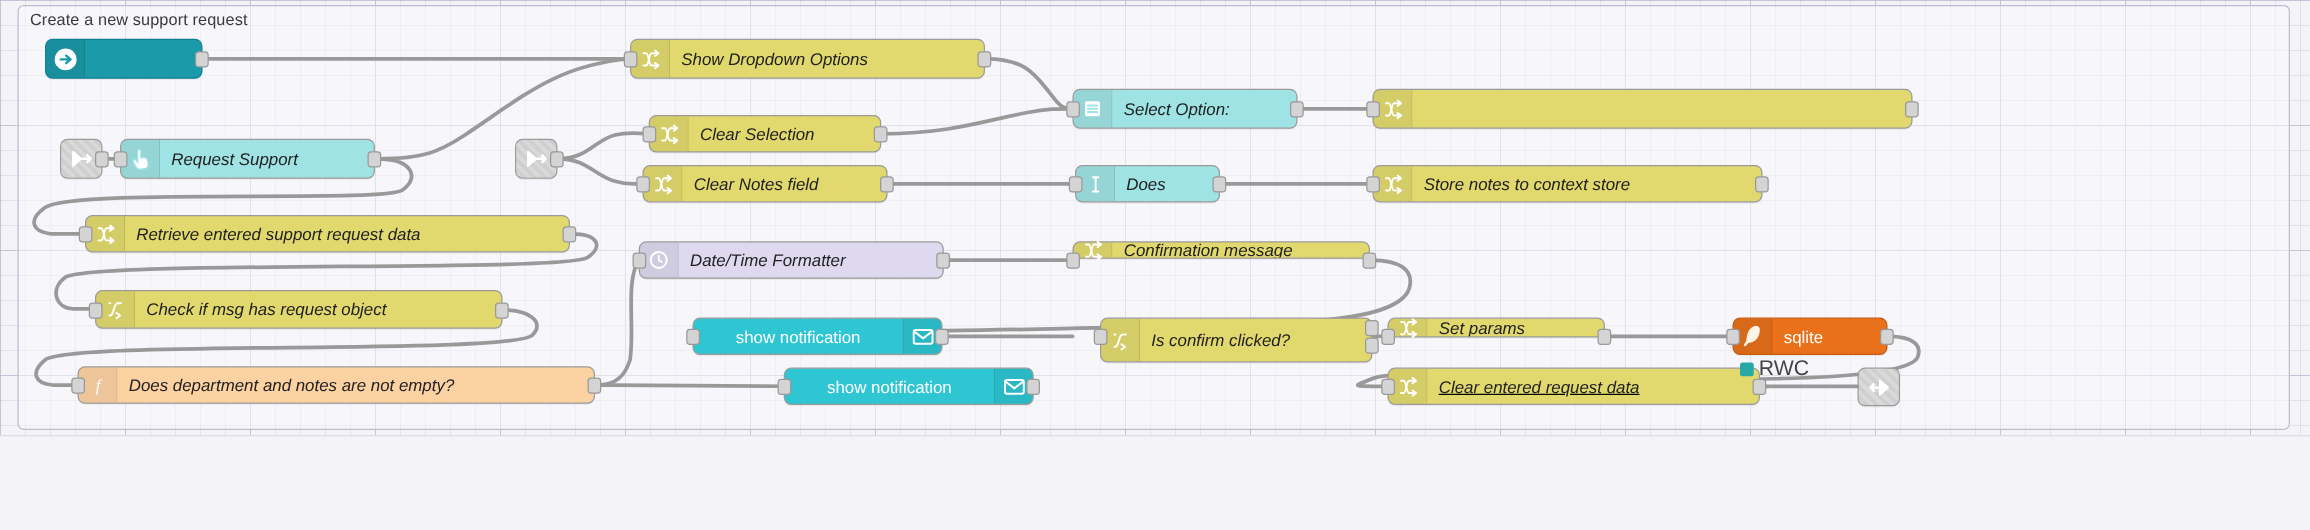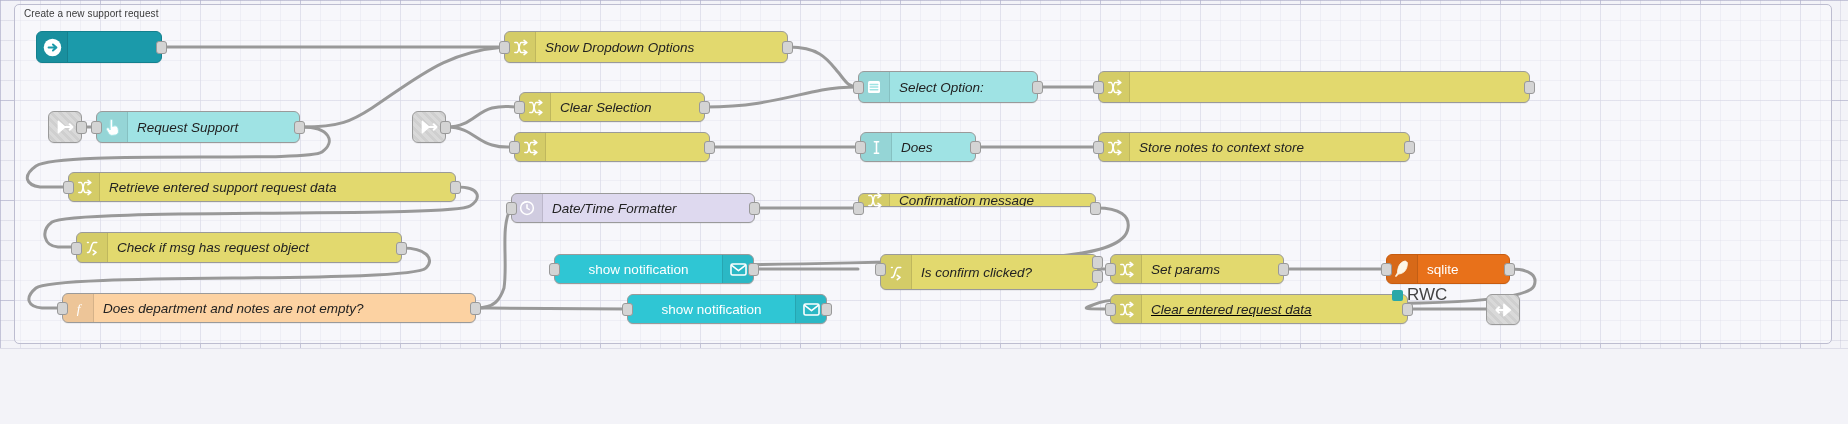--- a/index.html
+++ b/index.html
@@ -22,21 +22,21 @@
   }
   
   #group-frame{
     position:absolute;left:14px;top:4px;width:1818px;height:340px;
     border:1px solid #bdbdd0;border-radius:5px;
     background:rgba(249,249,253,.55);
     box-sizing:border-box;
   }
   #group-label{
     position:absolute;left:24px;top:8px;
-    font-size:10px;color:#3a3a3a;letter-spacing:.1px;white-space:nowrap;
+    font-size:13px;color:#3a3a3a;letter-spacing:.1px;white-space:nowrap;
   }
   
   #bottom-strip{
     position:absolute;left:0;top:348px;width:1848px;height:76px;
     background:#f3f3f8;
     border-top:1px solid #dddde8;
   }
   
   #wires{position:absolute;left:0;top:0;width:1848px;height:424px;pointer-events:none;}
   .wire{fill:none;stroke:#999;stroke-width:3;stroke-linecap:round;}
@@ -247,20 +247,21 @@
       </div>
       <div class="node c-change" style="left: 514px; top: 132px; width: 196px; height: 30px;">
         <div class="icon-box">
           <svg class="gi" width="17" height="17" viewBox="0 0 24 24" fill="none" stroke="#fff" stroke-width="2.2" stroke-linecap="round" stroke-linejoin="round">
             <path d="M4 5h3c3 0 3 14 6 14h6"></path>
             <path d="M4 19h3c3 0 3-14 6-14h6"></path>
             <polyline points="17 2 21 5 17 8"></polyline>
             <polyline points="17 16 21 19 17 22"></polyline>
           </svg>
         </div>
+        <div class="label italic">Clear Notes field</div>
         <span class="port in" style="top: 8px;"></span>
         <span class="port out" style="top: 8px;"></span>
       </div>
       <div class="node c-ui-light" style="left: 860px; top: 132px; width: 116px; height: 30px;">
         <div class="icon-box">
           <svg class="gi" width="17" height="17" viewBox="0 0 24 24" fill="none" stroke="#fff" stroke-width="2.2" stroke-linecap="round" stroke-linejoin="round">
             <path d="M9 4h6M9 20h6M12 4v16"></path>
           </svg>
         </div>
         <div class="label italic">Does</div>
@@ -347,21 +348,21 @@
             <path d="M18 5h-4c-4 0-4 14-8 14H5"></path>
             <polyline points="14 16 18 19 14 22" transform="translate(-1,0)"></polyline>
             <path d="M5 5h1"></path>
           </svg>
         </div>
         <div class="label italic">Is confirm clicked?</div>
         <span class="port in" style="top: 8px;"></span>
         <span class="port out" style="top: 1px;"></span>
         <span class="port out" style="top: 15px;"></span>
       </div>
-      <div class="node c-change" style="left: 1110px; top: 254px; width: 174px; height: 30px;">
+      <div class="node c-change" style="left: 1110px; top: 254px; width: 174px; height: 16px;">
         <div class="icon-box">
           <svg class="gi" width="17" height="17" viewBox="0 0 24 24" fill="none" stroke="#fff" stroke-width="2.2" stroke-linecap="round" stroke-linejoin="round">
             <path d="M4 5h3c3 0 3 14 6 14h6"></path>
             <path d="M4 19h3c3 0 3-14 6-14h6"></path>
             <polyline points="17 2 21 5 17 8"></polyline>
             <polyline points="17 16 21 19 17 22"></polyline>
           </svg>
         </div>
         <div class="label italic">Set params</div>
         <span class="port in" style="top: 8px;"></span>

